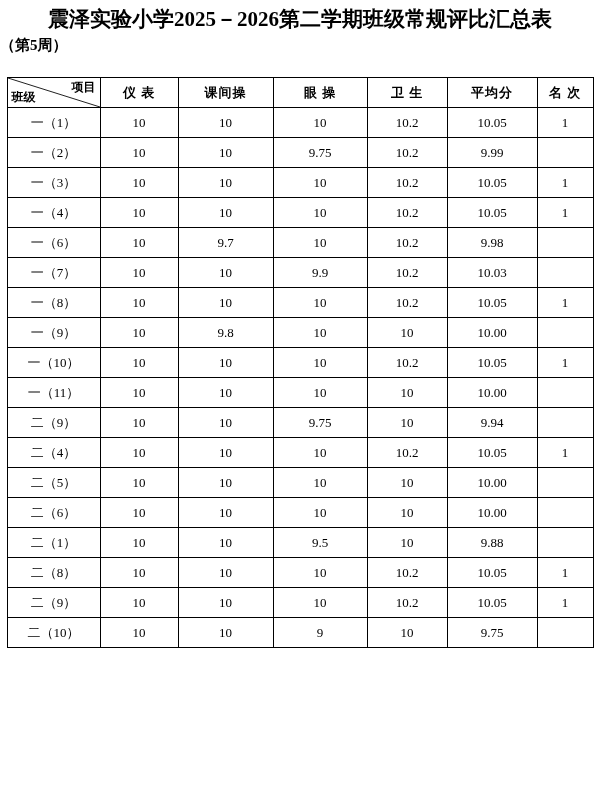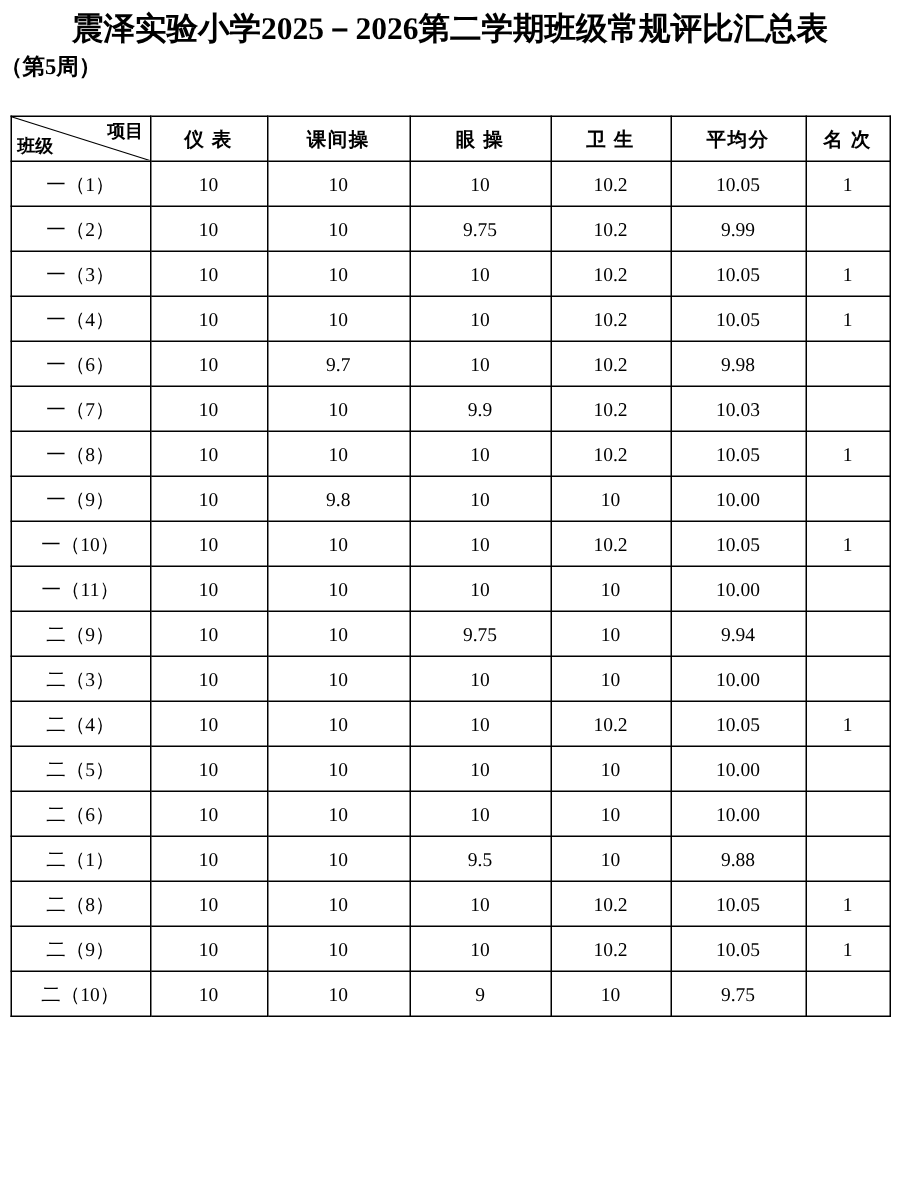--- a/index.html
+++ b/index.html
@@ -235,29 +235,20 @@
       <tr>
         <td class="cls">二（9）</td>
         <td class="val">10</td>
         <td class="val">10</td>
         <td class="val">9.75</td>
         <td class="val">10</td>
         <td class="val">9.94</td>
         <td class="val"></td>
       </tr>
       <tr>
-        <td class="cls">二（3）</td>
-        <td class="val">10</td>
-        <td class="val">10</td>
-        <td class="val">10</td>
-        <td class="val">10</td>
-        <td class="val">10.00</td>
-        <td class="val"></td>
-      </tr>
-      <tr>
         <td class="cls">二（4）</td>
         <td class="val">10</td>
         <td class="val">10</td>
         <td class="val">10</td>
         <td class="val">10.2</td>
         <td class="val">10.05</td>
         <td class="val">1</td>
       </tr>
       <tr>
         <td class="cls">二（5）</td>

